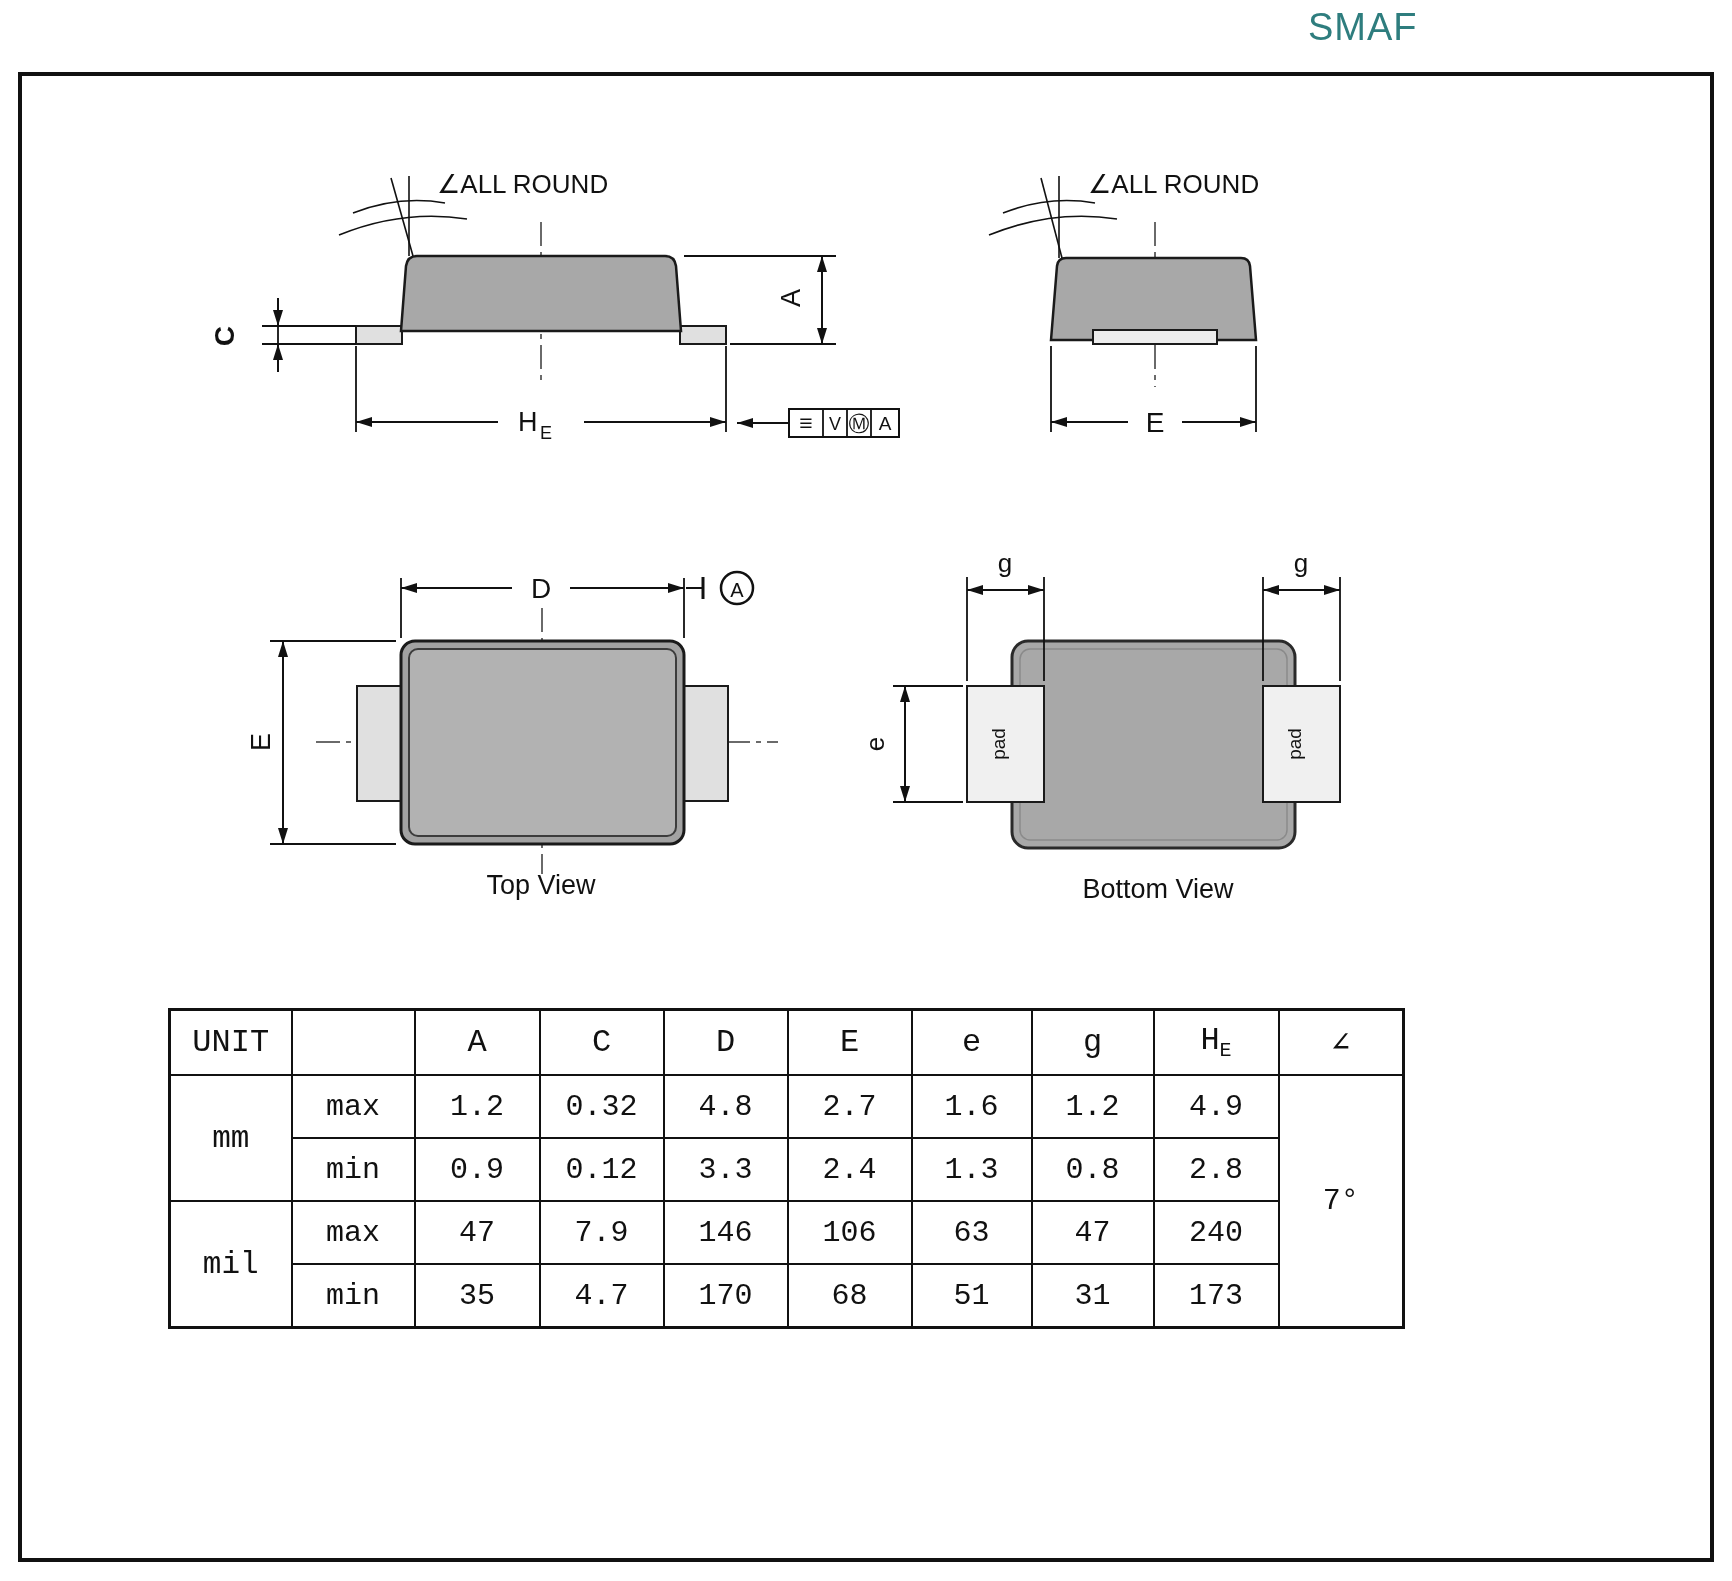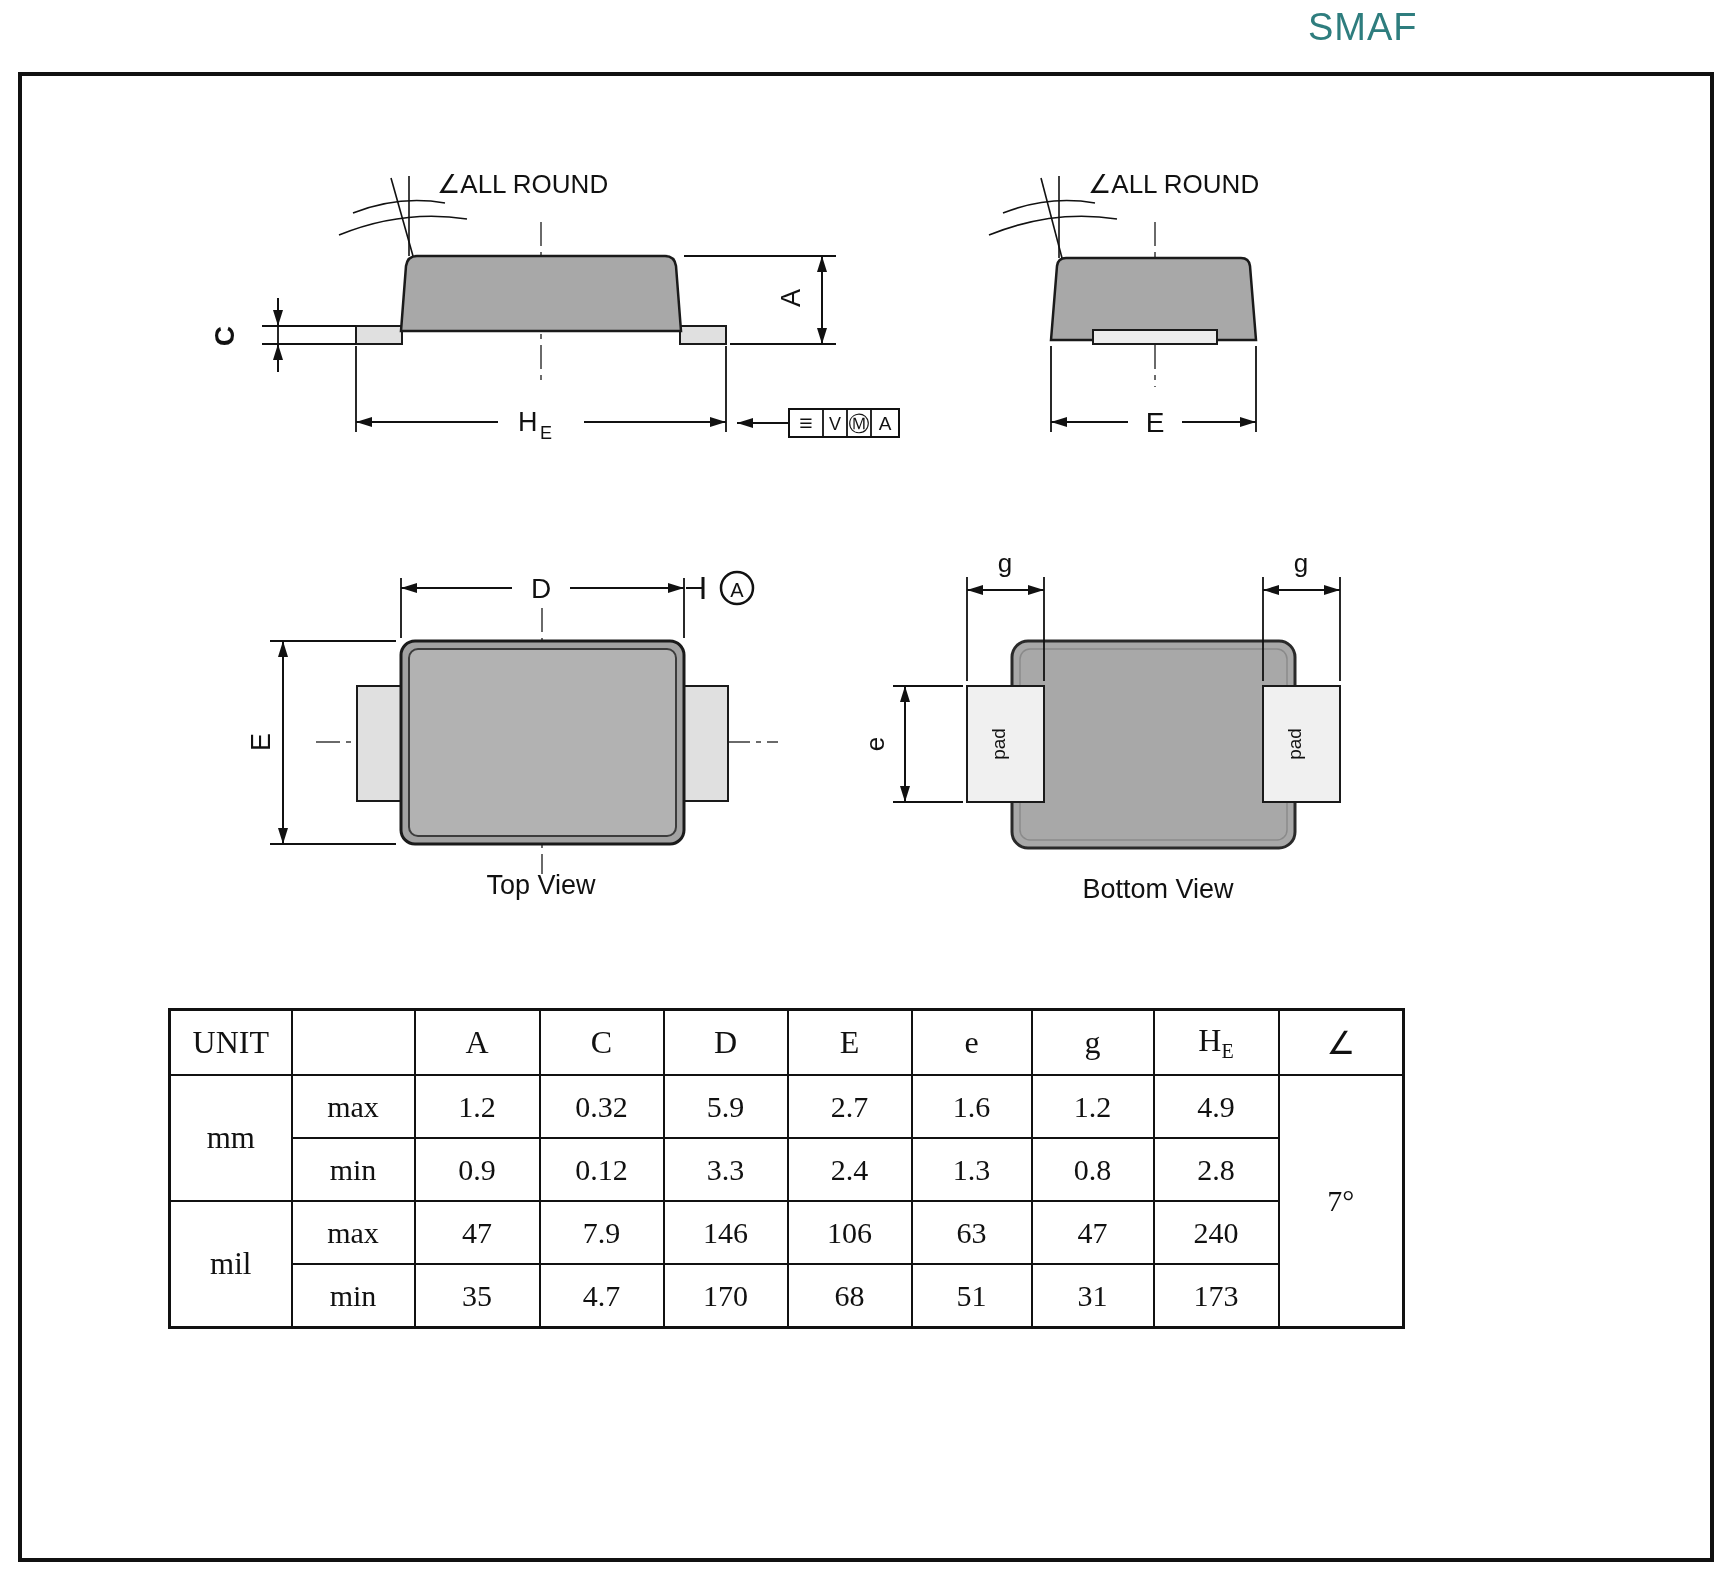--- a/index.html
+++ b/index.html
@@ -11,21 +11,21 @@
   svg .lbl{font-family:"Liberation Sans",sans-serif;fill:#111;}
   svg .ext{stroke:#111;stroke-width:1.8;}
   svg .dim{stroke:#111;stroke-width:2;}
   svg .cl{stroke:#3a3a3a;stroke-width:1.5;stroke-dasharray:24 6 5 6;}
   svg .thin{stroke:#111;stroke-width:1.6;fill:none;}
   table.dim-table{position:absolute;left:168px;top:1008px;width:1234px;
      border-collapse:collapse;table-layout:fixed;background:#fff;
      border:3px solid #111;}
   table.dim-table th,table.dim-table td{border:2px solid #111;text-align:center;
      vertical-align:middle;font-weight:normal;color:#111;padding:0;
-     font-family:Liberation Serif, serif;}
+     font-family:Liberation Mono, monospace;}
   table.dim-table th{font-size:32px;height:63px;}
   table.dim-table td{font-size:30px;height:61px;}
   table.dim-table td.unit{font-size:31px;}
   table.dim-table sub{font-size:20px;}
 </style>
 </head>
 <body>
 
 <div class="canvas">
 
@@ -179,21 +179,21 @@
       <th>e</th>
       <th>g</th>
       <th><span>H</span><sub>E</sub></th>
       <th>∠</th>
     </tr>
     <tr>
       <td class="unit" rowspan="2">mm</td>
       <td>max</td>
       <td>1.2</td>
       <td>0.32</td>
-      <td>5.9</td>
+      <td>4.8</td>
       <td>2.7</td>
       <td>1.6</td>
       <td>1.2</td>
       <td>4.9</td>
       <td rowspan="4">7°</td>
     </tr>
     <tr>
       <td>min</td>
       <td>0.9</td>
       <td>0.12</td>

